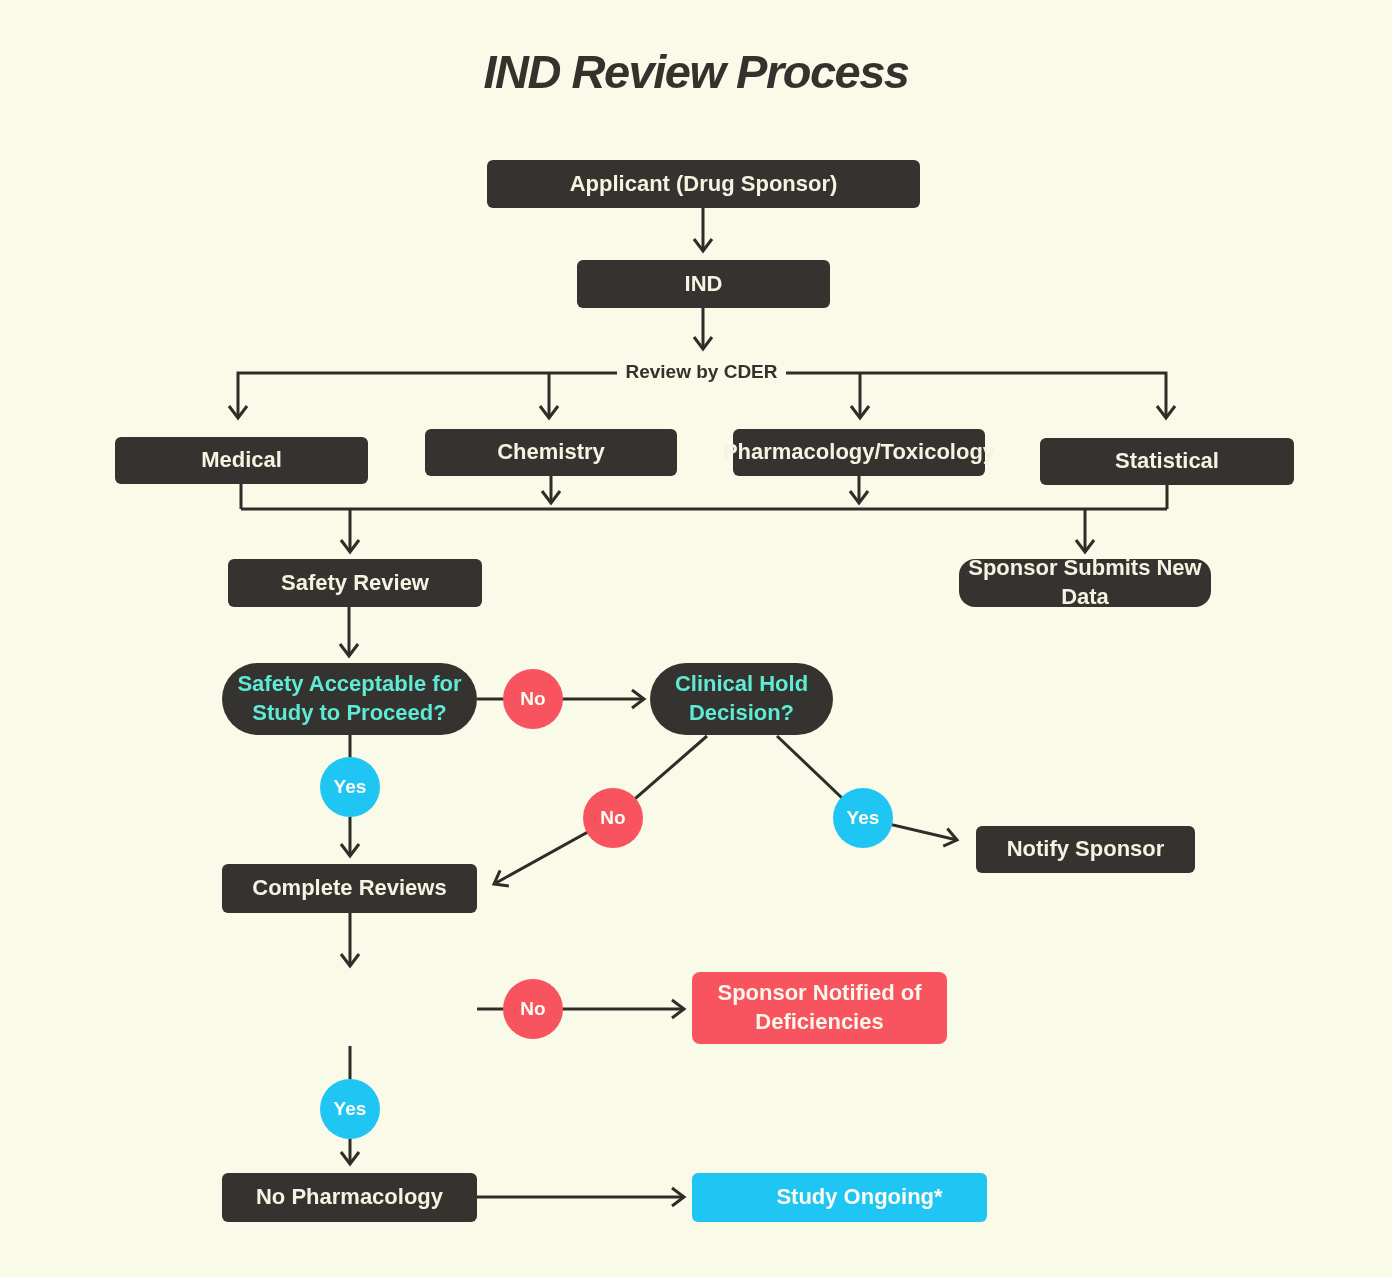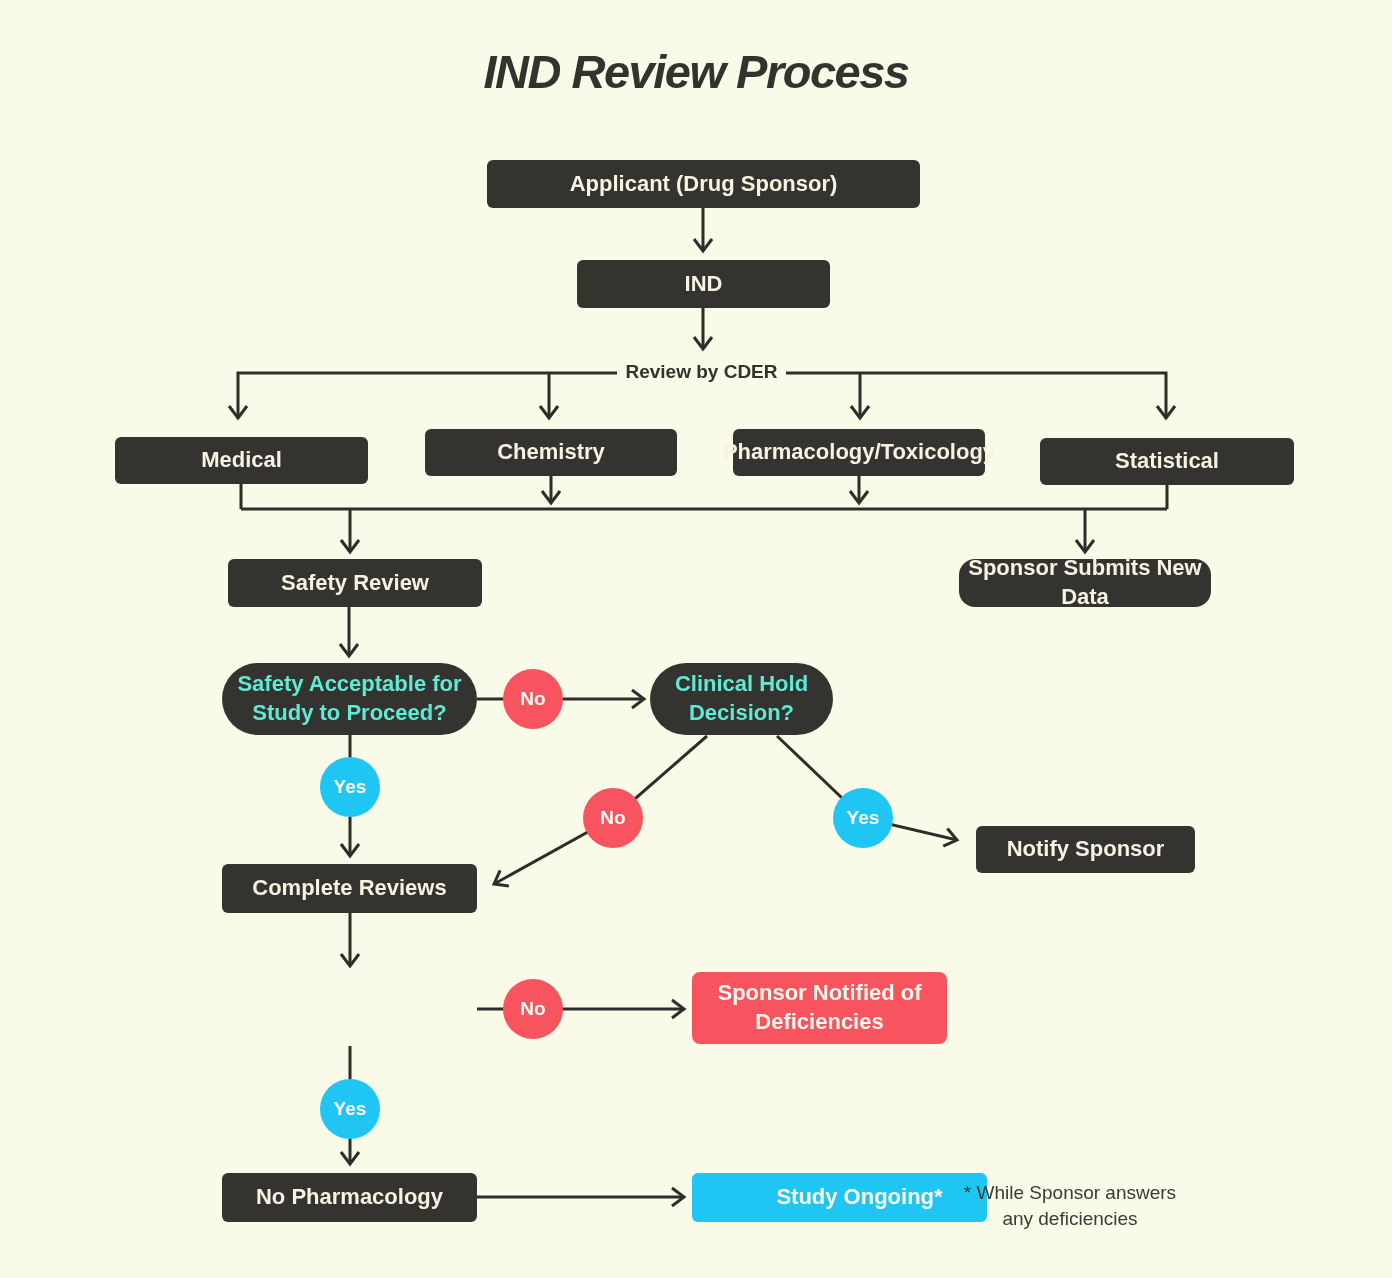--- a/index.html
+++ b/index.html
@@ -177,16 +177,14 @@
 
   <div class="node box-red" style="left:692px;top:972px;width:255px;height:72px;">Sponsor Notified of
 Deficiencies</div>
 
   <div class="badge badge-cyan" style="left:320px;top:1079px;">Yes</div>
 
   <div class="node box" style="left:222px;top:1173px;width:255px;height:49px;">No Pharmacology</div>
 
   <div class="node box-cyan" style="left:692px;top:1173px;width:255px;height:49px;padding-left:40px;">Study Ongoing*</div>
 
-  <div class="footnote" style="left:950px;top:1180px;width:240px;">* While Sponsor answers
-any deficiencies</div>
 
 </div>
 
 </body></html>

